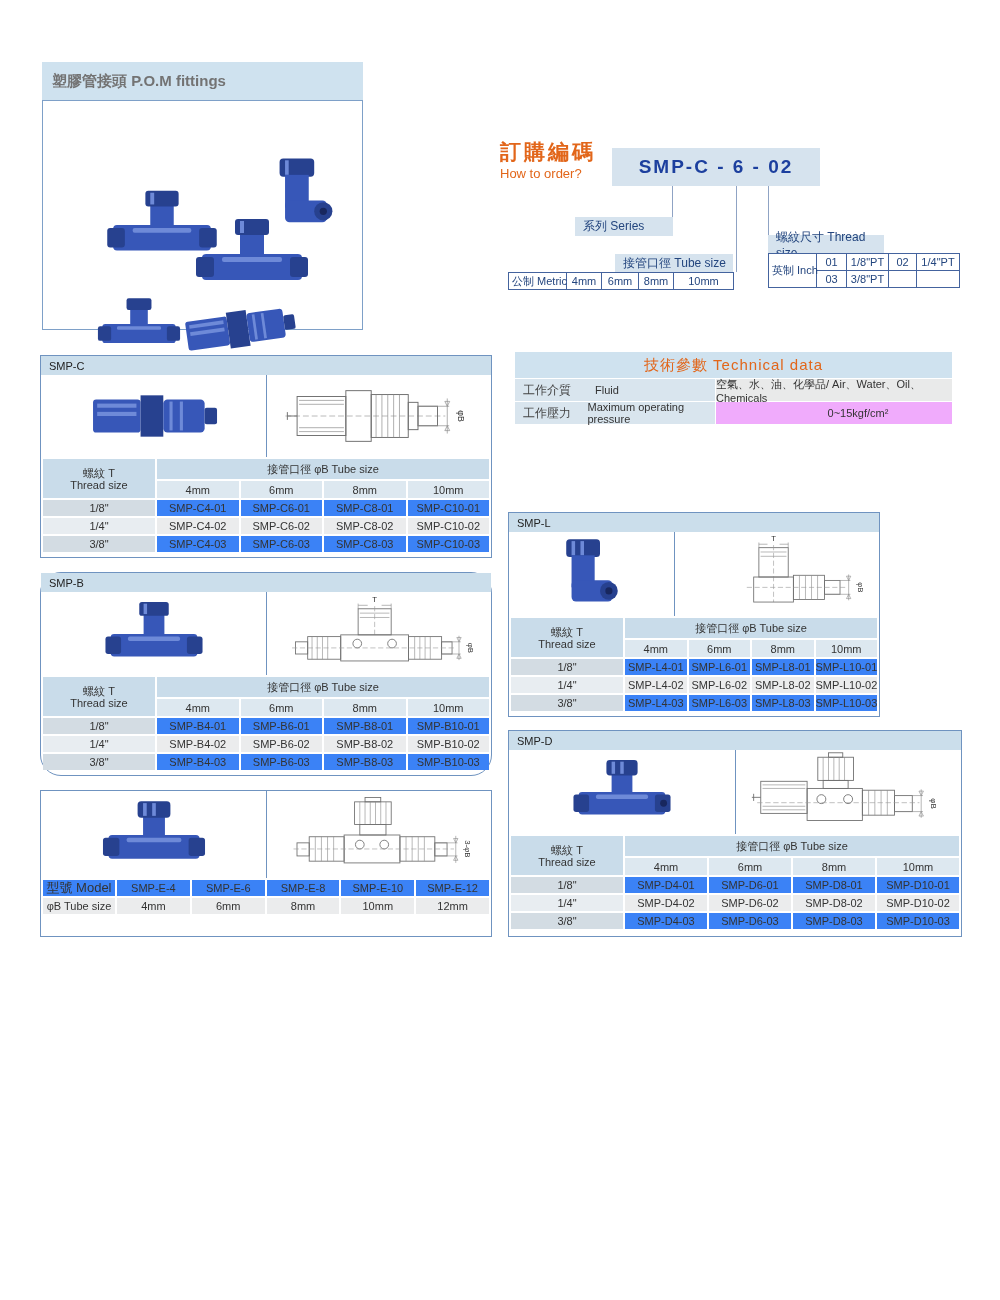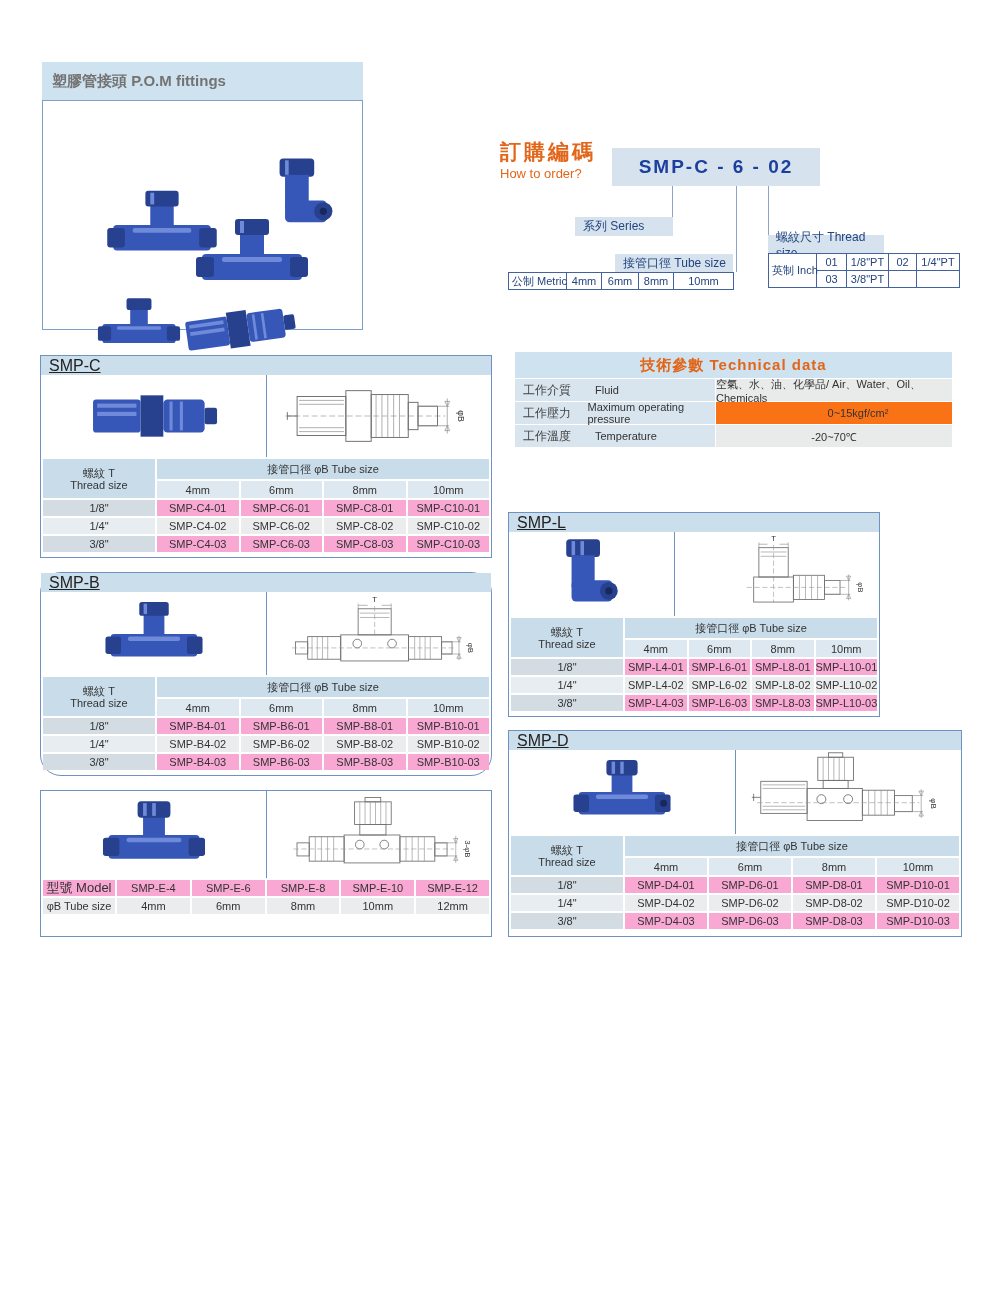--- a/index.html
+++ b/index.html
@@ -43,54 +43,54 @@
     border:1px solid #44639e; color:#23457e; font-size:11px;
     text-align:center; height:17px; padding:0 3px; white-space:nowrap;
   }
 
   
   .tech {
     left:515px; top:352px; width:437px;
   }
   .tech-head {
     height:26px; background:#cfe2ef; display:flex; align-items:center; justify-content:center;
-    font-size:15px; font-weight:bold; color:#e2661a; letter-spacing:1px;
+    font-size:15px; font-weight:normal; color:#e2661a; letter-spacing:1px;
   }
   .tech-row { display:flex; margin-top:1px; height:22px; }
   .tech-label {
     width:200px; background:#d9e5ee; display:flex; align-items:center; padding-left:8px;
   }
   .tech-label .zh { font-size:12px; color:#444; width:72px; }
   .tech-label .en { font-size:11px; color:#333; }
   .tech-val {
     flex:1; margin-left:1px; display:flex; align-items:center; justify-content:center;
     font-size:11px; color:#333;
   }
-  .tech-val.g { background:#f97316;padding-left:48px; }
+  .tech-val.g { background:#f0abfc;padding-left:48px; }
   .tech-val.l { background:#e9eaea; }
 
   
   .section { position:absolute; border:1px solid #6f93c0; background:#fff; }
   .sec-head {
-    height:19px; background:#cbdeeb; font-size:16px; color:#222;
-    display:flex; align-items:center; padding-left:8px;text-decoration:underline;
+    height:19px; background:#cbdeeb; font-size:11px; color:#222;
+    display:flex; align-items:center; padding-left:8px;
   }
   .sec-fig { display:flex; position:relative; background:#fff; }
   .fig-photo { width:50%; display:flex; align-items:center; justify-content:center; }
   .fig-div { width:1px; background:#6f93c0; }
   .fig-draw { flex:1; display:flex; align-items:center; justify-content:center; }
 
   table.sec-table {
     width:100%; border-collapse:separate; border-spacing:2px; table-layout:fixed;
   }
   table.sec-table td { text-align:center; font-size:11px; color:#333; overflow:hidden; white-space:nowrap; }
   td.th-hdr { background:#c9dcea; height:20px; font-size:12px; color:#222; }
   td.th-col { background:#c9dcea; font-size:10px; color:#222; line-height:12px; }
   tr.mm-row td { background:#dde8f0; height:17px; }
-  tr.row-g td { background:#f9a8d4; height:16px; }
+  tr.row-g td { background:#3b82f6; height:16px; }
   tr.row-l td { background:#ebeced; height:16px; }
   tr.row-g td.tcol { background:#d3dce3; }
   tr.row-l td.tcol { background:#e8edf1; }
 
   
   .draw line, .draw rect, .draw path, .draw circle { stroke:#707070; fill:none; stroke-width:1; }
   .draw .thin  { stroke:#8a8a8a; stroke-width:0.7; }
   .draw .cl    { stroke:#9a9a9a; stroke-width:0.7; stroke-dasharray:6 3; }
   .draw text   { stroke:none; fill:#333; font-size:9px; font-family:"Liberation Sans",sans-serif; }
 
@@ -207,27 +207,20 @@
       <span class="en">Fluid</span>
     </div>
     <div class="tech-val l">空氣、水、油、化學品/ Air、Water、Oil、Chemicals</div>
   </div>
   <div class="tech-row">
     <div class="tech-label">
       <span class="zh">工作壓力</span>
       <span class="en">Maximum operating pressure</span>
     </div>
     <div class="tech-val g">0~15kgf/cm²</div>
-  </div>
-  <div class="tech-row">
-    <div class="tech-label">
-      <span class="zh">工作溫度</span>
-      <span class="en">Temperature</span>
-    </div>
-    <div class="tech-val l">-20~70℃</div>
   </div>
 </div>
 
 <div class="section" style="left:40px; top:355px; width:452px; height:203px;">
   <div class="sec-head">SMP-C</div>
   <div class="sec-fig" style="height:82px;">
     <div class="fig-photo">
       <svg class="bfit" width="140" height="62" viewBox="0 0 130 60">
         <rect class="base" x="6" y="14" width="46" height="32" rx="3"></rect>
         <rect class="lite" x="10" y="18" width="38" height="4"></rect>

